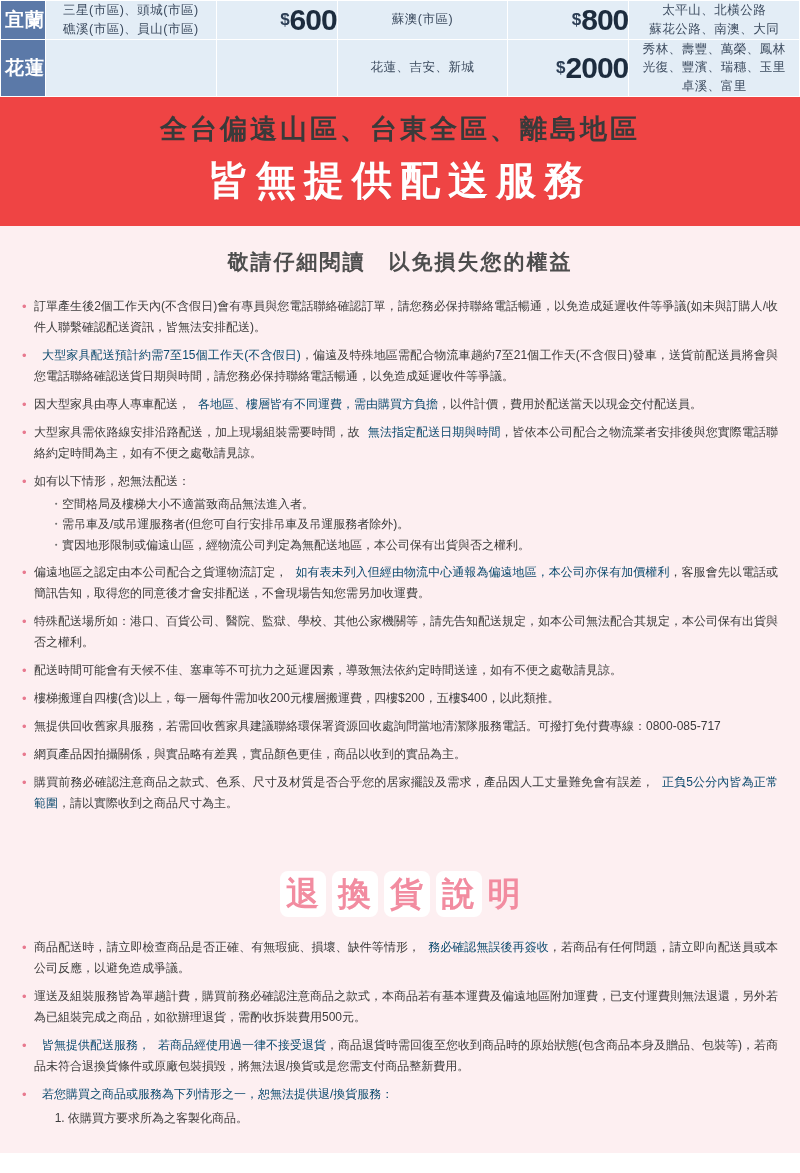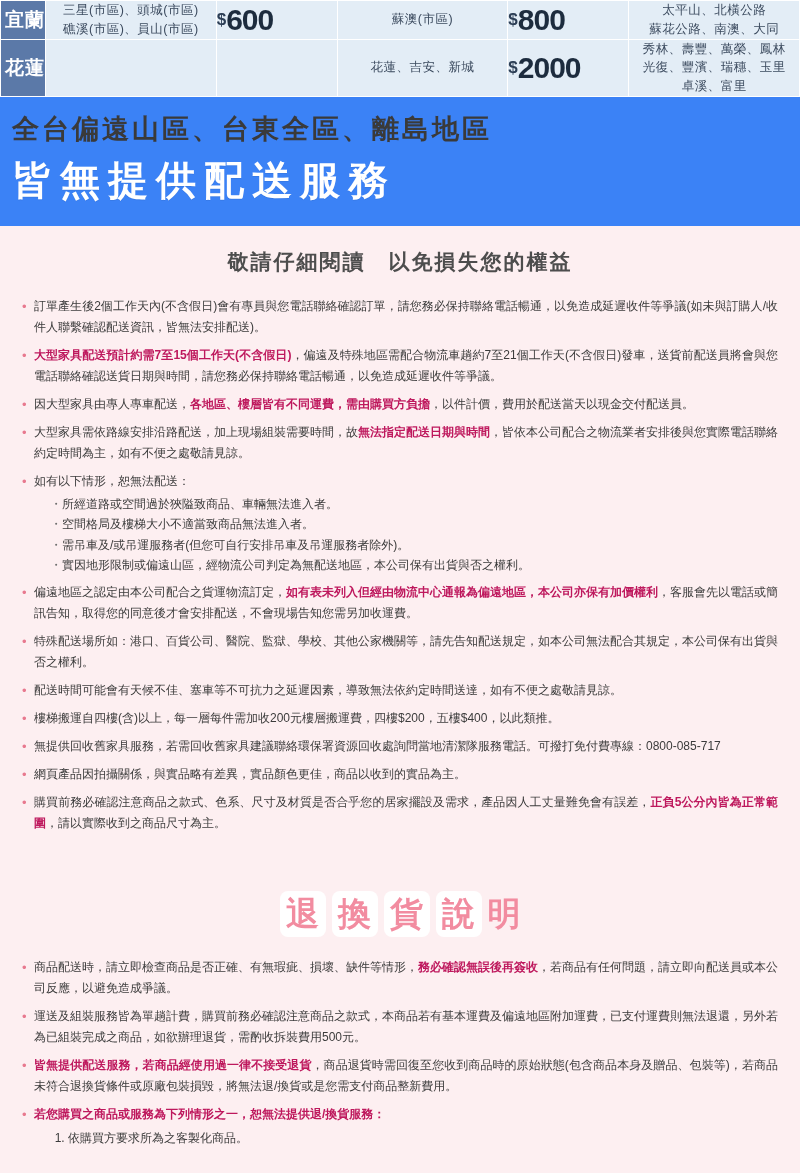--- a/index.html
+++ b/index.html
@@ -29,32 +29,34 @@
     background:#e3edf6;
     color:#3b4a5e;
     font-size:12.5px;
     line-height:1.5;
     padding:8px 10px;
     text-align:center;
     letter-spacing:.5px;
   }
   .price-cell{
     background:#e3edf6;
+    text-align:right;
     padding:4px 12px 4px 0;
     white-space:nowrap;
     width:120px;
   }
   .price-cell .cur{font-size:17px;color:#2c3e55;font-weight:bold;vertical-align:middle;}
   .price-cell .amt{font-size:30px;color:#1d2c3e;font-weight:bold;letter-spacing:-1px;vertical-align:middle;}
   .empty-cell{background:#e3edf6;}
 
   
   .no-ship{
-    background:#3b82f6;
-    padding:14px 12px 18px;
+    background:#ef4444;
+    text-align:center;
+    padding:14px 0 18px;
   }
   .no-ship .l1{
     font-size:27px;
     font-weight:bold;
     color:#3a3a3a;
     letter-spacing:3px;
     margin-bottom:6px;
   }
   .no-ship .l2{
     font-size:40px;
@@ -117,21 +119,21 @@
     margin-bottom:7px;
     text-align:justify;
   }
   .note:before{
     content:"•";
     position:absolute;
     left:0;top:0;
     color:#e8798f;
     font-size:13px;
   }
-  .note .hl{color:#be185d;font-weight:bold;}
+  .note .hl{color:#0c4a6e;font-weight:normal;margin-left:8px;}
   .sublist{
     list-style:none;
     margin:2px 0 2px 0;
     padding-left:16px;
   }
   .sublist li{
     position:relative;
     padding-left:12px;
     line-height:1.7;
   }
@@ -180,21 +182,20 @@
 
   <div class="section">
     <div class="sub-title">敬請仔細閱讀　以免損失您的權益</div>
   </div>
   <div class="notes" id="delivery-notes">
       <div class="note"><span>訂單產生後2個工作天內(不含假日)會有專員與您電話聯絡確認訂單，請您務必保持聯絡電話暢通，以免造成延遲收件等爭議(如未與訂購人/收件人聯繫確認配送資訊，皆無法安排配送)。</span></div>
       <div class="note"><span class="hl">大型家具配送預計約需7至15個工作天(不含假日)</span><span>，偏遠及特殊地區需配合物流車趟約7至21個工作天(不含假日)發車，送貨前配送員將會與您電話聯絡確認送貨日期與時間，請您務必保持聯絡電話暢通，以免造成延遲收件等爭議。</span></div>
       <div class="note"><span>因大型家具由專人專車配送，</span><span class="hl">各地區、樓層皆有不同運費，需由購買方負擔</span><span>，以件計價，費用於配送當天以現金交付配送員。</span></div>
       <div class="note"><span>大型家具需依路線安排沿路配送，加上現場組裝需要時間，故</span><span class="hl">無法指定配送日期與時間</span><span>，皆依本公司配合之物流業者安排後與您實際電話聯絡約定時間為主，如有不便之處敬請見諒。</span></div>
       <div class="note"><span>如有以下情形，恕無法配送：</span><ul class="sublist">
-          <li>所經道路或空間過於狹隘致商品、車輛無法進入者。</li>
           <li>空間格局及樓梯大小不適當致商品無法進入者。</li>
           <li>需吊車及/或吊運服務者(但您可自行安排吊車及吊運服務者除外)。</li>
           <li>實因地形限制或偏遠山區，經物流公司判定為無配送地區，本公司保有出貨與否之權利。</li>
         </ul></div>
       <div class="note"><span>偏遠地區之認定由本公司配合之貨運物流訂定，</span><span class="hl">如有表未列入但經由物流中心通報為偏遠地區，本公司亦保有加價權利</span><span>，客服會先以電話或簡訊告知，取得您的同意後才會安排配送，不會現場告知您需另加收運費。</span></div>
       <div class="note"><span>特殊配送場所如：港口、百貨公司、醫院、監獄、學校、其他公家機關等，請先告知配送規定，如本公司無法配合其規定，本公司保有出貨與否之權利。</span></div>
       <div class="note"><span>配送時間可能會有天候不佳、塞車等不可抗力之延遲因素，導致無法依約定時間送達，如有不便之處敬請見諒。</span></div>
       <div class="note"><span>樓梯搬運自四樓(含)以上，每一層每件需加收200元樓層搬運費，四樓$200，五樓$400，以此類推。</span></div>
       <div class="note"><span>無提供回收舊家具服務，若需回收舊家具建議聯絡環保署資源回收處詢問當地清潔隊服務電話。可撥打免付費專線：0800-085-717</span></div>
       <div class="note"><span>網頁產品因拍攝關係，與實品略有差異，實品顏色更佳，商品以收到的實品為主。</span></div>

